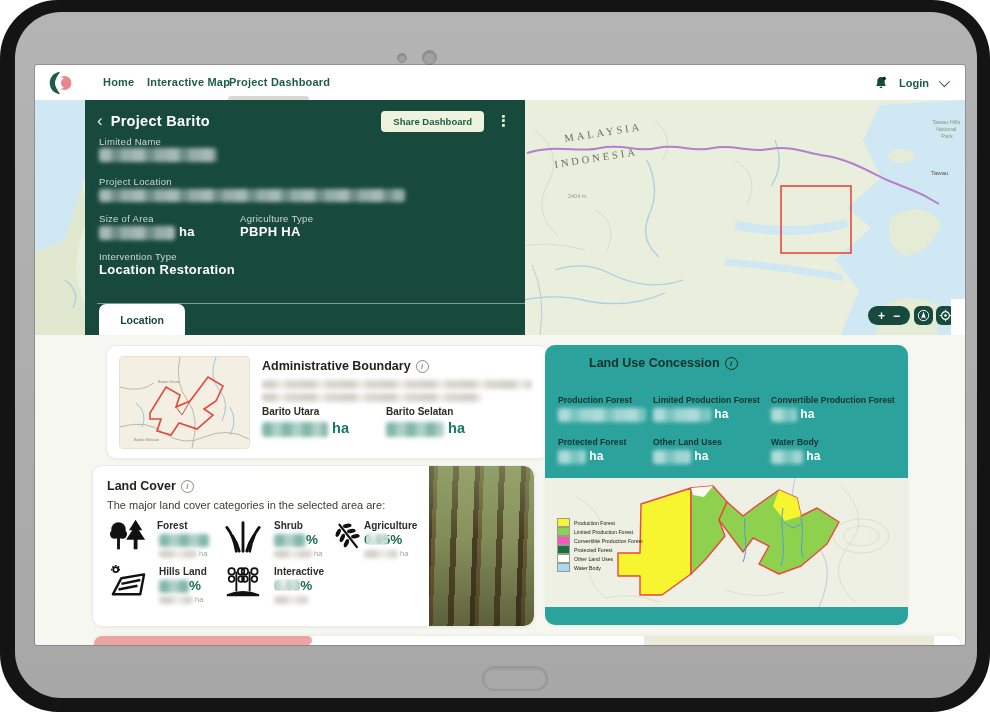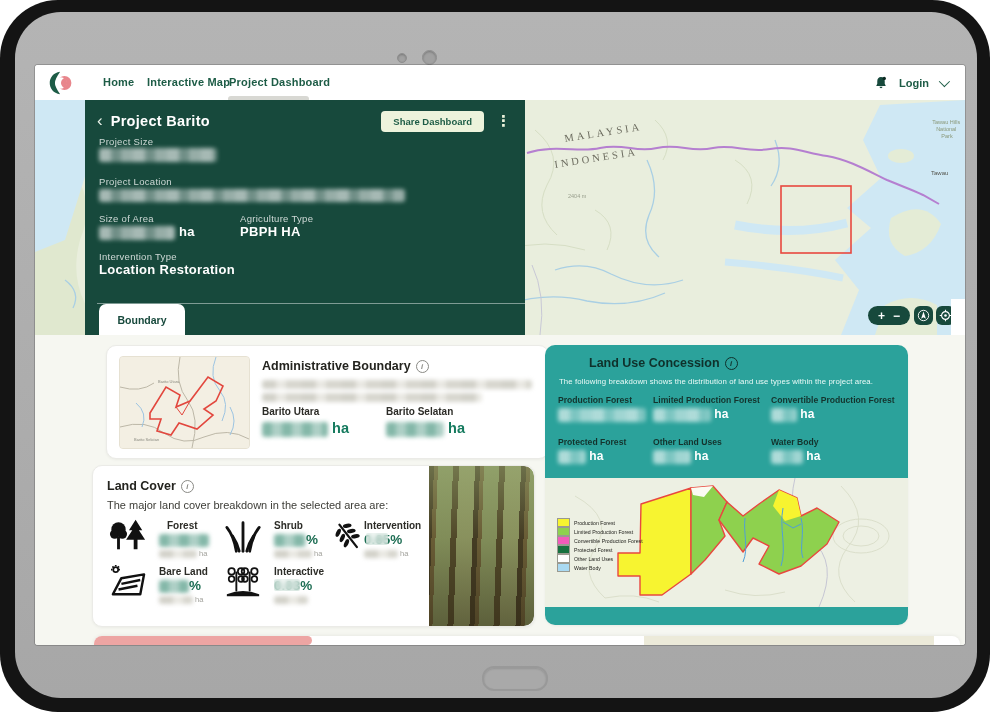--- a/index.html
+++ b/index.html
@@ -205,35 +205,35 @@
       </div>
       <div class="attr-box"></div>
 
       <div class="panel">
         <div class="p-head">
           <span class="back">‹</span>
           <span class="p-title">Project Barito</span>
           <span class="share-btn">Share Dashboard</span>
           <span class="kebab">⋮</span>
         </div>
-        <div class="f-label" style="top:36px">Project Size</div>
+        <div class="f-label" style="top:36px">Limited Name</div>
         <span class="chip" style="position:absolute;left:14px;top:48px;width:118px;height:14px"></span>
         <div class="f-label" style="top:76px">Project Location</div>
         <span class="chip" style="position:absolute;left:14px;top:89px;width:306px;height:13px"></span>
         <div class="f-label" style="top:113px">Size of Area</div>
         <div class="f-value" style="top:124px">
           <span class="chip" style="width:76px;height:14px"></span>
           <span>ha</span>
         </div>
         <div class="f-label" style="top:113px;left:155px">Agriculture Type</div>
         <div class="f-value" style="top:124px;left:155px">PBPH HA</div>
         <div class="f-label" style="top:151px">Intervention Type</div>
         <div class="f-value" style="top:162px">Location Restoration</div>
         <div class="divider"></div>
-        <div class="tab">Boundary</div>
+        <div class="tab">Location</div>
       </div>
     </div>
 
     <div class="content">
 
       <div class="card admin">
         <div class="thumb">
           <svg viewBox="0 0 129 91" width="129" height="91">
             <rect width="129" height="91" fill="#f3efe3"></rect>
             <g stroke="#bcb7a7" stroke-width="1" fill="none">
@@ -265,21 +265,20 @@
         <div class="a-value" style="left:279px;top:74px">
           <span class="chip green" style="width:58px;height:15px"></span> <span>ha</span>
         </div>
       </div>
 
       <div class="card landuse">
         <div class="lu-head">
           <div class="lu-title">
             <span>Land Use Concession</span><span class="info" style="color:#0f312b">i</span>
           </div>
-          <div class="lu-desc">The following breakdown shows the distribution of land use types within the project area.</div>
 
           <div class="lu-label" style="left:13px;top:50px">Production Forest</div>
           <div class="lu-value" style="left:13px;top:62px"><span class="chip" style="width:88px;height:14px"></span> <span></span></div>
           <div class="lu-label" style="left:108px;top:50px">Limited Production Forest</div>
           <div class="lu-value" style="left:108px;top:62px"><span class="chip" style="width:58px;height:14px"></span> <span>ha</span></div>
           <div class="lu-label" style="left:226px;top:50px">Convertible Production Forest</div>
           <div class="lu-value" style="left:226px;top:62px"><span class="chip" style="width:26px;height:14px"></span> <span>ha</span></div>
 
           <div class="lu-label" style="left:13px;top:92px">Protected Forest</div>
           <div class="lu-value" style="left:13px;top:104px"><span class="chip" style="width:28px;height:14px"></span> <span>ha</span></div>
@@ -343,30 +342,30 @@
               </div>
           </div>
         </div>
         <div class="lu-foot"></div>
       </div>
 
       <div class="card landcover">
         <div class="lc-title">
           <span>Land Cover</span><span class="info" style="color:#8a8a85">i</span>
         </div>
-        <div class="lc-desc">The major land cover breakdown in the selected area are:</div>
+        <div class="lc-desc">The major land cover categories in the selected area are:</div>
 
         <svg class="lc-icon" style="left:16px;top:52px" viewBox="0 0 40 36">
           <circle cx="10" cy="11" r="7.5" fill="#111"></circle>
             <circle cx="6" cy="16" r="5" fill="#111"></circle>
             <circle cx="14" cy="16" r="5" fill="#111"></circle>
           <rect x="8.5" y="19" width="3" height="13" fill="#111"></rect>
           <path d="M28,1 L35,12 H31.5 L38,22 H30 V32 H26 V22 H18 L24.5,12 H21 Z" fill="#111"></path>
         </svg>
-        <div class="lc-name" style="left:74px;top:54px">Forest</div>
+        <div class="lc-name" style="left:64px;top:54px">Forest</div>
         <div class="lc-val" style="left:66px;top:66px">
           <span class="chip green" style="width:50px;height:13px"></span><span></span>
         </div>
         <div class="lc-sub" style="left:66px;top:83px">
           <span class="chip light" style="width:38px;height:8px"></span> <span>ha</span>
         </div>
 
         <svg class="lc-icon" style="left:131px;top:52px" viewBox="0 0 40 36">
           <g stroke="#111" stroke-width="3" fill="none" stroke-linecap="round">
             <path d="M20,34 C20,22 20,12 20,4"></path>
@@ -388,21 +387,21 @@
           <g transform="rotate(-38 20 18)" fill="#111">
             <rect x="19" y="2" width="2.4" height="32" rx="1"></rect>
             <ellipse cx="14" cy="9" rx="4.6" ry="2.2" transform="rotate(-28 14 9)"></ellipse>
             <ellipse cx="26" cy="9" rx="4.6" ry="2.2" transform="rotate(28 26 9)"></ellipse>
             <ellipse cx="14" cy="16" rx="4.6" ry="2.2" transform="rotate(-28 14 16)"></ellipse>
             <ellipse cx="26" cy="16" rx="4.6" ry="2.2" transform="rotate(28 26 16)"></ellipse>
             <ellipse cx="14" cy="23" rx="4.6" ry="2.2" transform="rotate(-28 14 23)"></ellipse>
             <ellipse cx="26" cy="23" rx="4.6" ry="2.2" transform="rotate(28 26 23)"></ellipse>
           </g>
         </svg>
-        <div class="lc-name" style="left:271px;top:54px">Intervention</div>
+        <div class="lc-name" style="left:271px;top:54px">Agriculture</div>
         <div class="lc-val" style="left:271px;top:66px;">
           <span style="position:relative">
             <span>0.65%</span>
             <span class="smudge" style="left:2px;top:1px;width:22px;height:12px"></span>
           </span>
         </div>
         <div class="lc-sub" style="left:271px;top:83px">
           <span class="chip light" style="width:34px;height:8px"></span> <span>ha</span>
         </div>
 
@@ -410,21 +409,21 @@
           <g stroke="#111" stroke-width="2.6" fill="none" stroke-linejoin="round">
             <path d="M4,32 L13,15 L37,11 L33,32 Z"></path>
             <path d="M10,27 L30,23"></path>
             <path d="M13,21 L33,17"></path>
           </g>
           <g stroke="#111" stroke-width="1.8">
             <circle cx="7" cy="6" r="2.6" fill="none"></circle>
             <path d="M7,1 V2.5 M2,6 H3.5 M3.5,2.5 L4.5,3.5 M10.5,2.5 L9.5,3.5 M11.5,6 H10"></path>
           </g>
         </svg>
-        <div class="lc-name" style="left:66px;top:100px">Bare Land</div>
+        <div class="lc-name" style="left:66px;top:100px">Hills Land</div>
         <div class="lc-val" style="left:66px;top:112px">
           <span class="chip green" style="width:30px;height:13px"></span><span>%</span>
         </div>
         <div class="lc-sub" style="left:66px;top:129px">
           <span class="chip light" style="width:34px;height:8px"></span> <span>ha</span>
         </div>
 
         <svg class="lc-icon" style="left:131px;top:96px" viewBox="0 0 40 36">
           <g stroke="#111" stroke-width="2" fill="none" stroke-linecap="round">
             <path d="M13,29 C13,22 13,16 13,10"></path>

